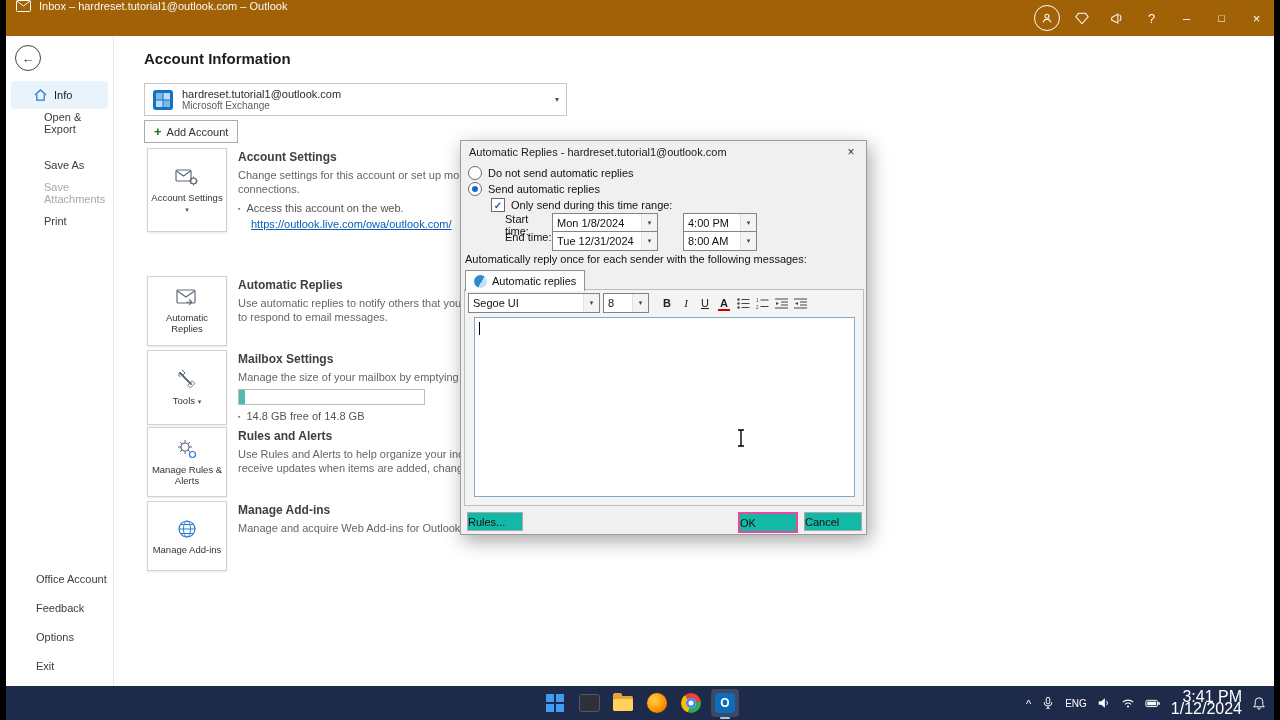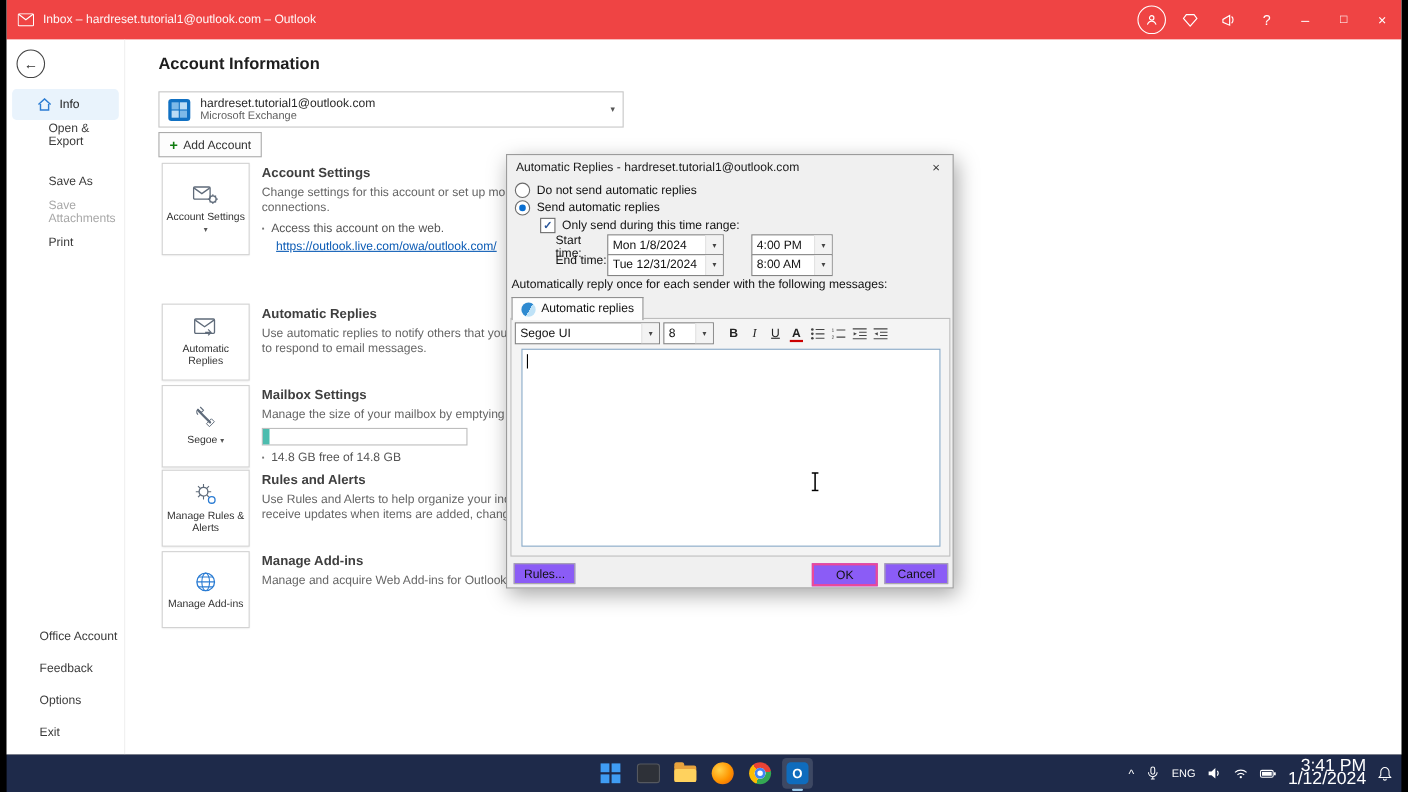--- a/index.html
+++ b/index.html
@@ -4,21 +4,21 @@
 <style>
   html,body{margin:0;padding:0}
   body{width:1280px;height:720px;background:#000;position:relative;overflow:hidden;
        font-family:"Liberation Sans",sans-serif;color:#222}
   svg{display:block}
 
   
   .app{position:absolute;left:6px;top:0;width:1268px;height:686px;background:#fff;overflow:hidden}
 
   
-  .titlebar{height:36px;background:#ef4444;display:flex;align-items:center;color:#fff;font-size:11px}
+  .titlebar{height:36px;background:#a16207;display:flex;color:#fff;font-size:11px}
   .tb-appicon{margin:0 8px 0 10px}
   .tb-title{white-space:nowrap;opacity:.95}
   .tb-right{margin-left:auto;display:flex;height:100%}
   .tb-btn{width:35px;height:100%;display:flex;align-items:center;justify-content:center;font-size:13px;color:#fff;cursor:default}
   .tb-btn.small{font-size:11px}
   .avatar{width:24px;height:24px;border-radius:50%;border:1.5px solid #fff;display:flex;align-items:center;justify-content:center}
 
   
   .backstage{display:flex;height:650px}
   .sidebar{width:107px;background:#fff;border-right:1px solid #ececec;position:relative;flex:none}
@@ -94,22 +94,22 @@
   .fmt-b{font-weight:700}
   .fmt-i{font-style:italic;font-family:"Liberation Serif",serif}
   .fmt-u{text-decoration:underline}
   .fmt-a{position:relative;font-weight:700}
   .fmt-a::after{content:"";position:absolute;left:2px;right:2px;bottom:1px;height:2px;background:#c00}
   .editor-wrap{position:absolute;left:9px;top:27px;width:381px;height:180px}
   .editor{width:100%;height:100%;box-sizing:border-box;border:1px solid #86a7c5;background:#fff;resize:none;outline:none;
           font-family:"Liberation Sans",sans-serif;font-size:11px;padding:3px}
   .caret{position:absolute;left:5px;top:5px;width:1px;height:13px;background:#000;animation:blink 1s steps(1) infinite}
   @keyframes blink{50%{opacity:0}}
-  .dlg-btn{position:absolute;height:17px;border:1px solid #a9a9a9;background:#8b5cf6;font-size:11px;color:#111;
-           display:flex;align-items:center;justify-content:center}
+  .dlg-btn{position:absolute;height:17px;border:1px solid #a9a9a9;background:#14b8a6;font-size:11px;color:#111;
+           display:flex;align-items:center;}
   .dlg-btn.default{border:2px solid #ec4899}
 
   
   .ibeam{position:absolute;left:736px;top:429px;z-index:50}
 
   
   .taskbar{position:absolute;left:6px;bottom:0;width:1268px;height:34px;background:#1e2a4a}
   .tb-center{position:absolute;left:50%;top:3px;transform:translateX(-50%);display:flex;gap:6px}
   .task-icon{width:28px;height:28px;border-radius:4px;display:flex;align-items:center;justify-content:center;position:relative}
   .task-icon.active{background:rgba(255,255,255,.14)}
@@ -297,21 +297,21 @@
 
       <div class="card" style="top:314px">
         <div class="icon-box">
           <span>
             <svg width="22" height="22" viewBox="0 0 22 22">
                 <path d="M4 4l11 11" stroke="#5f6b7a" stroke-width="2" stroke-linecap="round"></path>
                 <path d="M3 7c-1.5-1.5-1.5-3.5 0-5l3 3 2-2-3-3" fill="none" stroke="#5f6b7a" stroke-width="1" transform="translate(1,1)"></path>
                 <path d="M18 13l-5 5 3 3 5-5z" fill="none" stroke="#5f6b7a" stroke-width="1" transform="scale(0.9)"></path>
               </svg>
           </span>
-          <span class="cap"><span>Segoe</span> <span class="cc">▾</span></span>
+          <span class="cap"><span>Tools</span> <span class="cc">▾</span></span>
         </div>
         <div class="card-text">
           <div class="card-title">Mailbox Settings</div>
           <div class="card-desc nowrap">Manage the size of your mailbox by emptying Deleted Items and archiving items.</div>
           <div class="progress">
               <div class="progress-fill" style="width: 3%;"></div>
             </div>
           <div class="bullet-row">
               <span class="blt">▪</span>
               <span>14.8 GB free of 14.8 GB</span>

